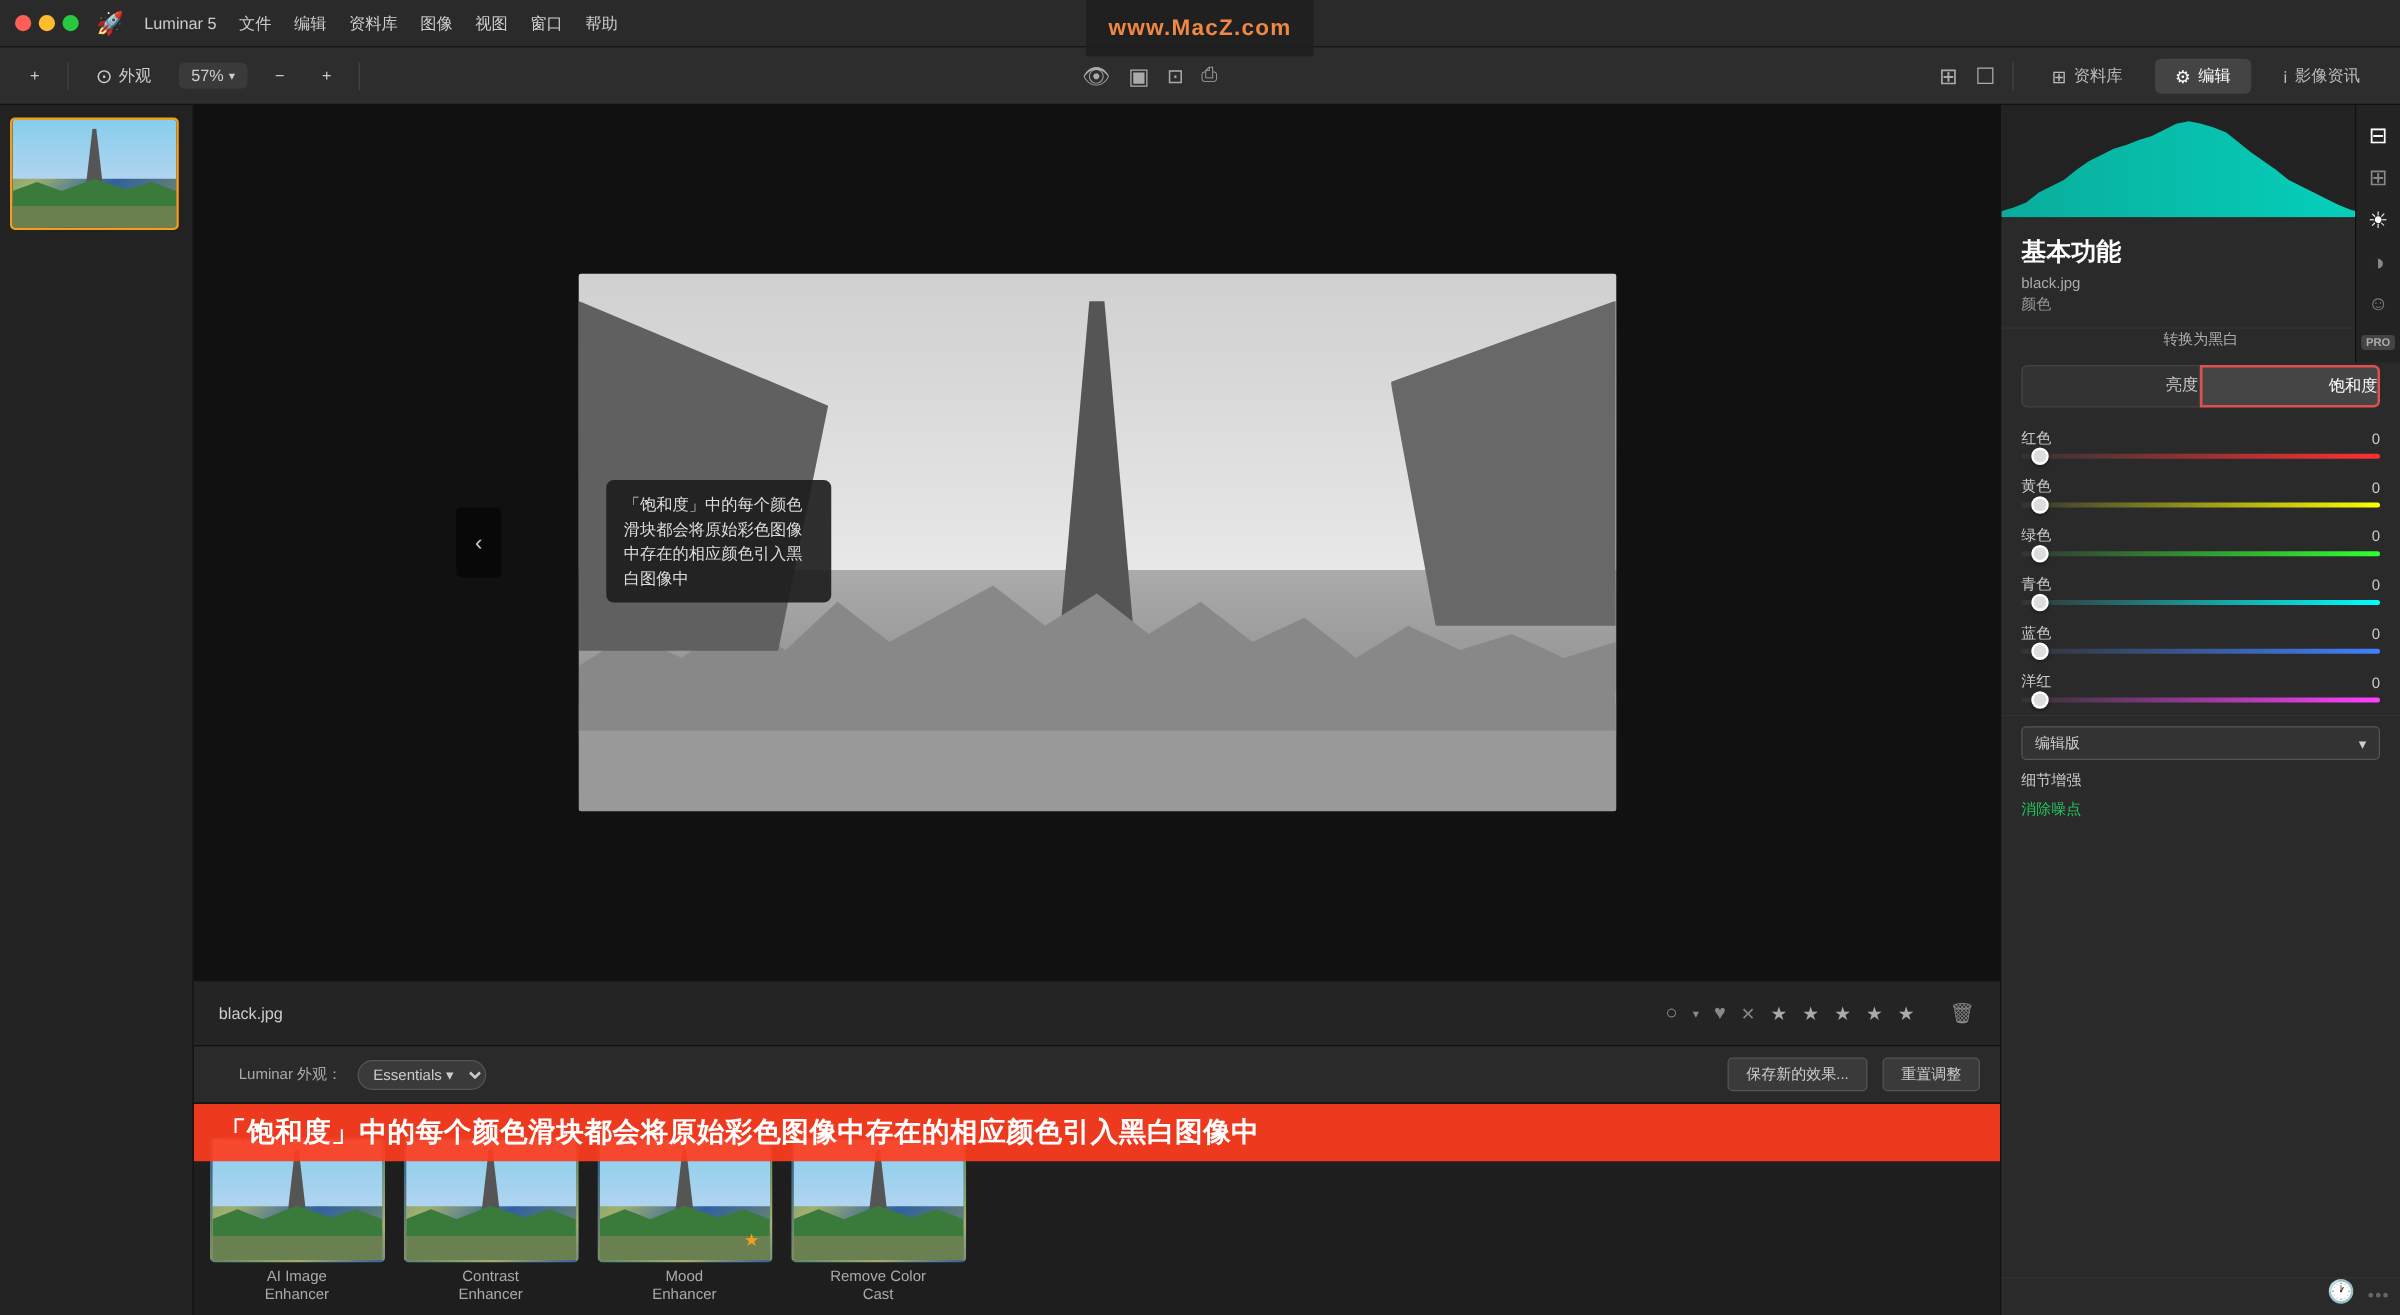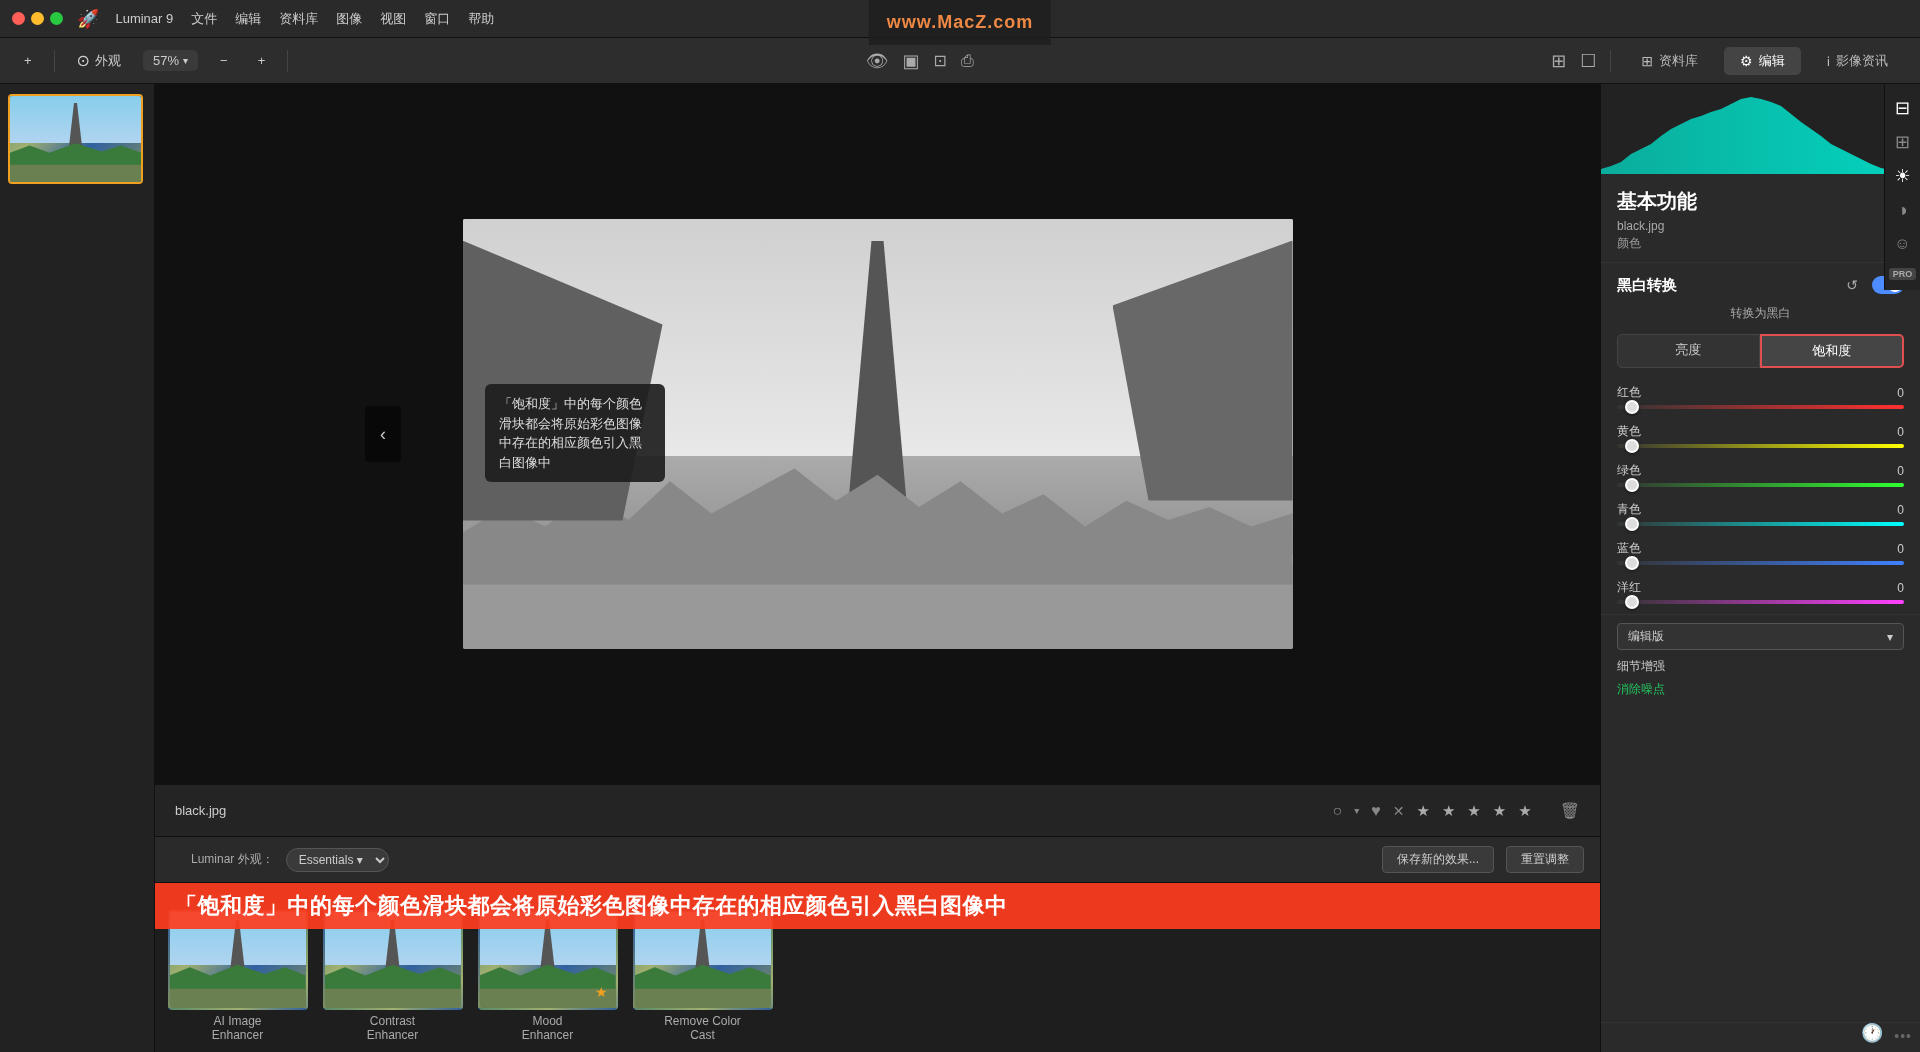--- a/index.html
+++ b/index.html
@@ -419,21 +419,21 @@
     .bw-label {
       text-align: center;
       color: #aaa;
       font-size: 12px;
       margin-bottom: 8px;
       padding: 0 16px;
     }
     .bw-tab {
       flex: 1;
       padding: 6px 0;
-      text-align: center;
+      text-align: right;
       font-size: 13px;
       color: #ccc;
       background: #333;
       border: 1px solid #444;
       cursor: pointer;
     }
     .bw-tab:first-child { border-radius: 5px 0 0 5px; }
     .bw-tab:last-child { border-radius: 0 5px 5px 0; border-color: #e05050; border-width: 2px; background: #454545; color: #fff; }
 
     
@@ -535,21 +535,21 @@
 <body>
 
 <div class="titlebar">
   <div class="traffic-lights">
     <div class="tl tl-red"></div>
     <div class="tl tl-yellow"></div>
     <div class="tl tl-green"></div>
   </div>
 
   <span style="font-size:18px; margin-left:6px;">🚀</span>
-  <span class="app-name">Luminar 9</span>
+  <span class="app-name">Luminar 5</span>
   <div class="menu-items">
     <span class="menu-item">文件</span>
     <span class="menu-item">编辑</span>
     <span class="menu-item">资料库</span>
     <span class="menu-item">图像</span>
     <span class="menu-item">视图</span>
     <span class="menu-item">窗口</span>
     <span class="menu-item">帮助</span>
   </div>
   <div class="watermark">www.MacZ.com</div>
@@ -720,25 +720,20 @@
     </div>
 
     <div class="panel-section">
       <div class="panel-title">基本功能</div>
       <div class="panel-filename">black.jpg</div>
       <div class="panel-sublabel">颜色</div>
     </div>
 
     <div class="adjustment-block">
 
-      <div class="adj-header">
-        <span class="adj-title">黑白转换</span>
-        <div class="adj-icon-btn">↺</div>
-        <div class="adj-toggle"></div>
-      </div>
 
       <div class="bw-label">转换为黑白</div>
 
       <div class="bw-tabs-row">
         <div class="bw-tab">亮度</div>
         <div class="bw-tab">饱和度</div>
       </div>
 
       <div class="slider-row">
         <div class="slider-header">

